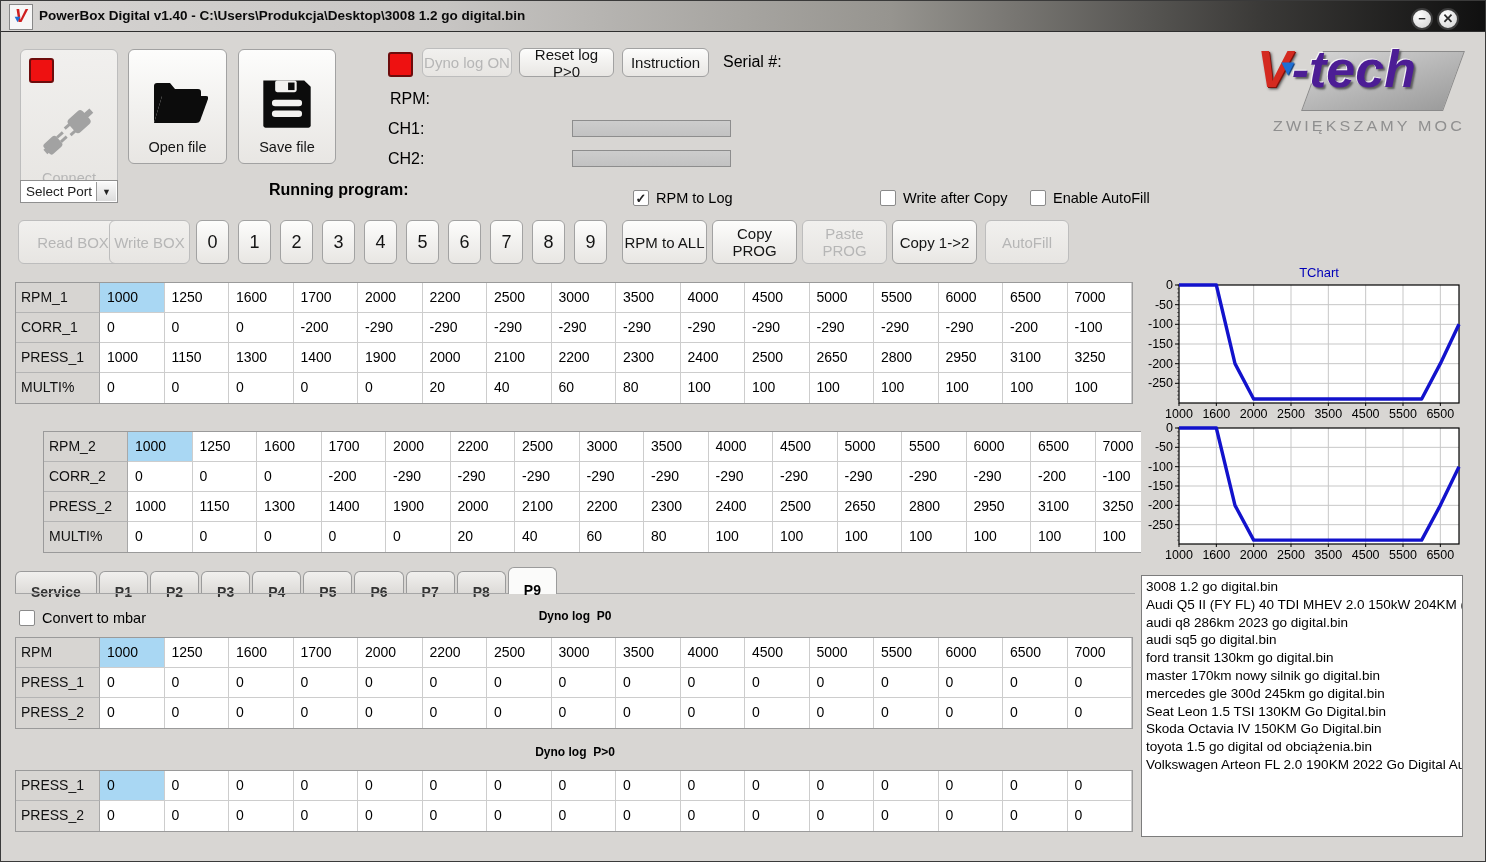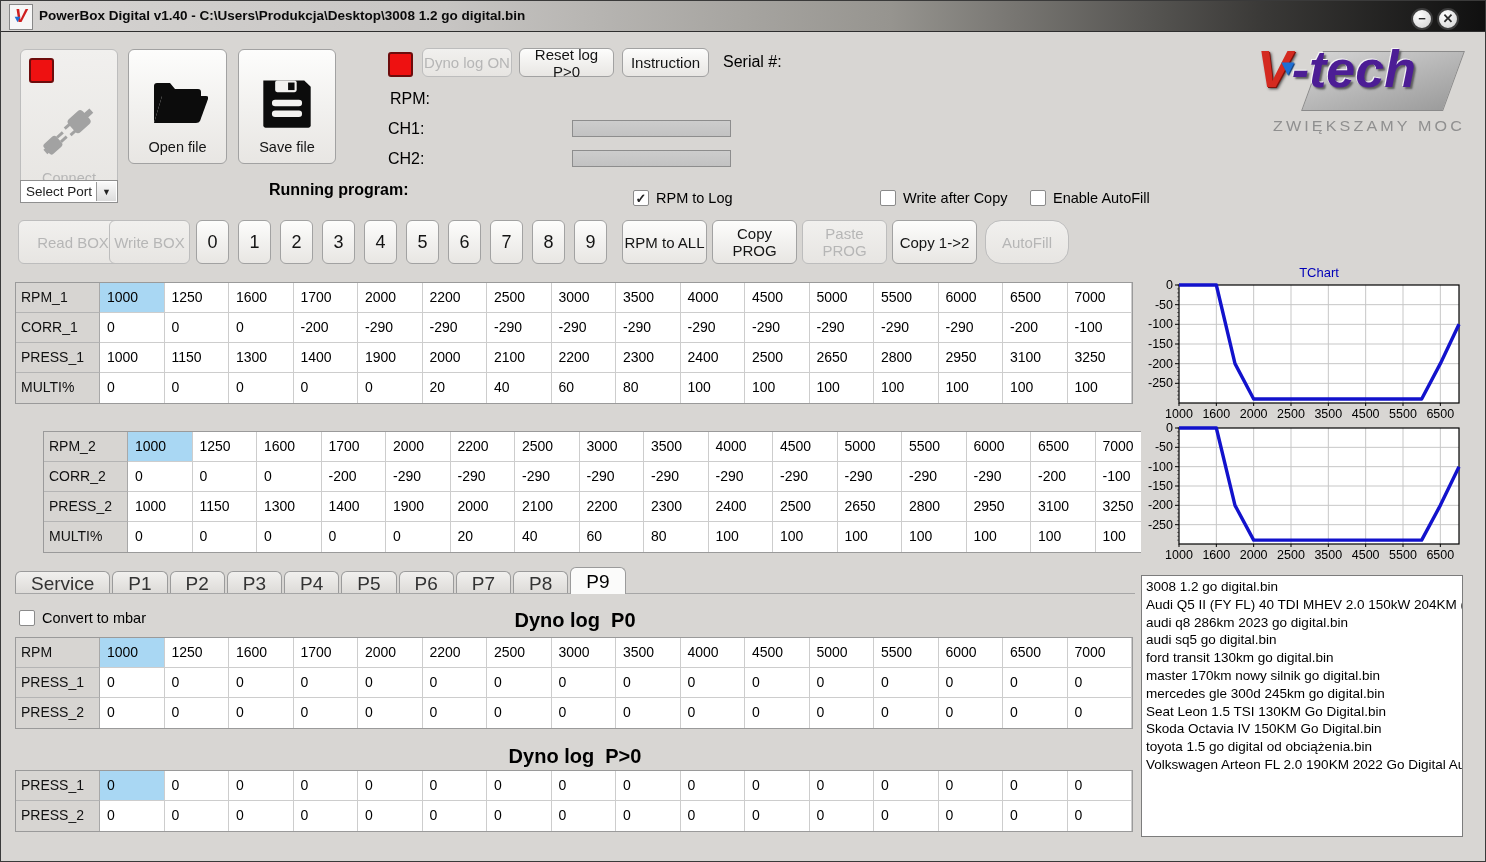--- a/index.html
+++ b/index.html
@@ -45,26 +45,26 @@
   .grid-table{position:absolute;left:14px;width:1118px;border:1px solid #9a9a9a;background:#fff;box-sizing:border-box;}
   .trow{display:flex;height:30px;box-sizing:border-box;}
   .tlabel{width:84px;flex:none;background:#d7d5d2;border-right:1px solid #a8a8a8;border-bottom:1px solid #b4b4b4;
     font-size:14px;color:#111;line-height:29px;padding-left:5px;box-sizing:border-box;white-space:nowrap;overflow:hidden;}
   .tcell{flex:1;background:#fff;border-right:1px solid #cdcdcd;border-bottom:1px solid #cdcdcd;
     font-size:14px;color:#000;line-height:29px;padding-left:7px;box-sizing:border-box;}
   .tcell.hl{background:#a9d7f3;}
   .trow:last-child .tcell,.trow:last-child .tlabel{border-bottom:none;}
   
   .tabbar{position:absolute;left:14px;top:566px;height:27px;display:flex;align-items:flex-end;}
-  .tab{height:23px;padding:0 15px;margin-right:2px;background:linear-gradient(180deg,#f1f0ee,#dcdad7);
-    border:1px solid #9b9b9b;border-bottom:none;border-radius:6px 6px 0 0;font-size:19px;color:#333;
-    line-height:23px;box-sizing:border-box;}
+  .tab{height:23px;padding:9px 15px;margin-right:2px;background:linear-gradient(180deg,#f1f0ee,#dcdad7);
+    border:1px solid #9b9b9b;border-bottom:none;border-radius:6px 6px 0 0;font-size:14px;color:#333;
+    line-height:23px;box-sizing:border-box;font-weight:bold;}
   .tab.active{height:27px;background:#fbfbfa;line-height:27px;color:#000;position:relative;z-index:2;}
   .tab-underline{position:absolute;left:14px;top:592px;width:1120px;border-top:1px solid #a6a6a6;}
-  .dyno-heading{position:absolute;left:14px;width:1120px;text-align:center;font-size:20px;font-weight:bold;color:#000;white-space:pre;}
+  .dyno-heading{position:absolute;left:14px;width:1120px;text-align:center;font-size:12px;font-weight:bold;color:#000;white-space:pre;}
   
   .chart-box{position:absolute;background:#d8d6d3;}
   .filelist{position:absolute;left:1140px;top:574px;width:322px;height:262px;background:#fff;border:1px solid #7c7c7c;
     box-sizing:border-box;overflow:hidden;padding:2px 0 0 4px;}
   .fitem{font-size:13.5px;color:#000;line-height:17.8px;white-space:nowrap;}
   
   .logo{position:absolute;left:1256px;top:44px;width:210px;height:96px;}
   .logo-bg{position:absolute;left:55px;top:6px;width:140px;height:58px;background:linear-gradient(160deg,#d3d3d3,#9c9c9c);
     transform:skewX(-20deg);border:1px solid #8a8a8a;}
   .logo-text{position:absolute;left:0px;top:-6px;font-style:italic;font-weight:bold;font-size:52px;white-space:nowrap;}
@@ -173,21 +173,21 @@
       <div class="btn digit" style="position: relative;">5</div>
       <div class="btn digit" style="position: relative;">6</div>
       <div class="btn digit" style="position: relative;">7</div>
       <div class="btn digit" style="position: relative;">8</div>
       <div class="btn digit" style="position: relative;">9</div>
     </div>
   <div class="btn" style="left:621px;top:219px;width:85px;height:44px;">RPM to ALL</div>
   <div class="btn" style="left:711px;top:219px;width:85px;height:44px;">Copy PROG</div>
   <div class="btn disabled" style="left:801px;top:219px;width:85px;height:44px;">Paste PROG</div>
   <div class="btn" style="left:891px;top:219px;width:85px;height:44px;">Copy 1-&gt;2</div>
-  <div class="btn disabled" style="left:984px;top:219px;width:84px;height:44px;border-radius:16px;">AutoFill</div>
+  <div class="btn disabled" style="left:984px;top:219px;width:84px;height:44px;">AutoFill</div>
 
   <div class="grid-table" style="top:281px;">
       <div class="trow">
         <div class="tlabel">RPM_1</div>
         <div class="tcell hl">1000</div>
         <div class="tcell">1250</div>
         <div class="tcell">1600</div>
         <div class="tcell">1700</div>
         <div class="tcell">2000</div>
         <div class="tcell">2200</div>

